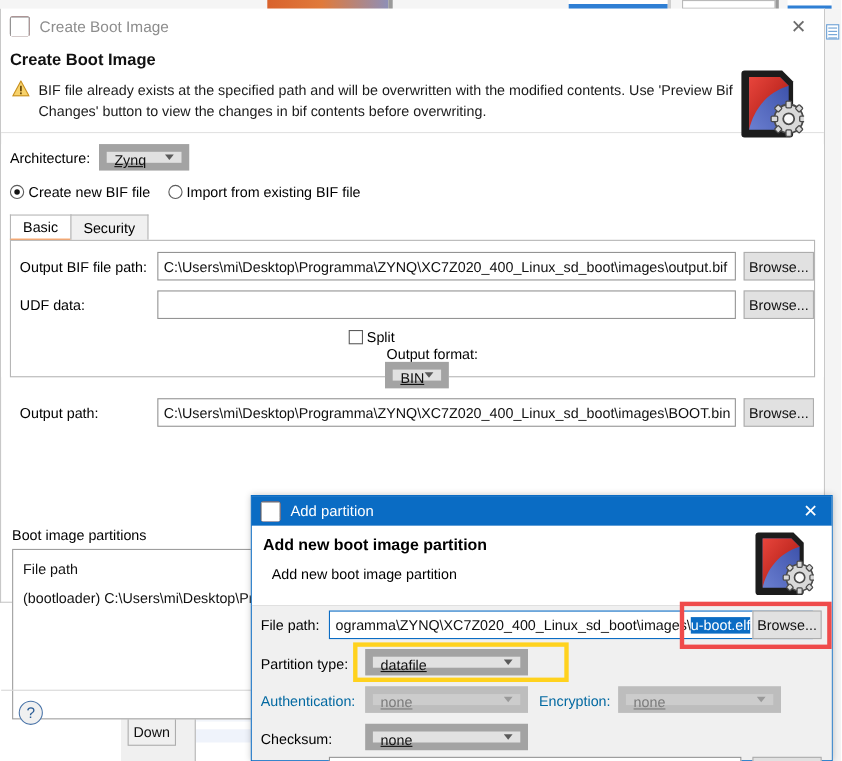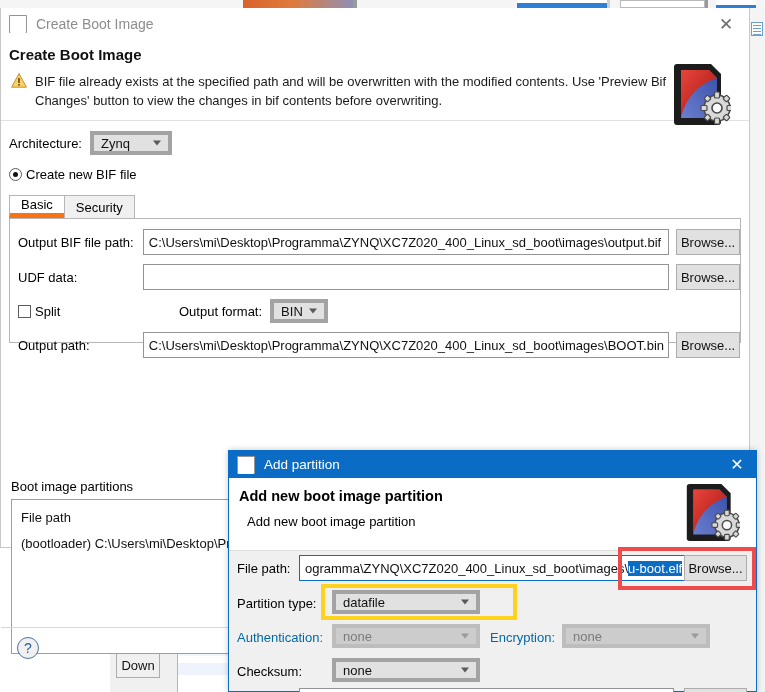--- a/index.html
+++ b/index.html
@@ -120,23 +120,23 @@
     margin-top: 10px; height: 1px; background: #e2e2e2;
   }
 
   .body-area { position: relative; padding: 0; background: #ffffff; }
 
   .row { display: flex; align-items: center; }
 
   .arch-row { margin: 10px 0 0 8px; }
   .arch-label { font-size: 13px; margin-right: 8px; }
   .combo {
-    position: relative; background: #e1e1e1; border: 4px solid #a3a3a3;
-    box-sizing: border-box; display: flex; align-items: flex-end;
-    font-size: 13px; color: #111; padding-left: 7px;
+    position: relative; background: #e1e1e1; border: 7px solid #a3a3a3;
+    box-sizing: border-box; display: flex; align-items: flex-start;
+    font-size: 13px; color: #111; padding-left: 7px; text-decoration: underline;
   }
   .combo .chev {
     position: absolute; right: 7px; top: 50%; transform: translateY(-50%);
     width: 0; height: 0; border-left: 4px solid transparent;
     border-right: 4px solid transparent; border-top: 5px solid #5a5a5a;
   }
   .combo.arch { width: 82px; height: 24px; }
 
   .radio-row { margin: 12px 0 0 8px; }
   .radio {
@@ -152,21 +152,21 @@
     width: 5px; height: 5px; border-radius: 50%; background: #111;
   }
 
   
   .tabs { margin: 12px 0 0 8px; display: flex; align-items: flex-end; height: 24px; position: relative; }
   .tab {
     height: 23px; padding: 0 11px; display: flex; align-items: center;
     font-size: 13px; background: #f0f0f0; border: 1px solid #b6b6b6;
     border-bottom: none; box-sizing: border-box; margin-right: -1px;
   }
-  .tab.active { background: #ffffff; border-bottom: 5px solid #f97316; }
+  .tab.active { background: #ffffff; border-bottom: 1px solid #f97316; }
   .tabpanel {
     margin: 0 8px 0 8px; border: 1px solid #b6b6b6; border-top: 1px solid #b6b6b6;
     background: #ffffff; height: 125px; position: relative; box-sizing: border-box;
   }
 
   .field-row { display: flex; align-items: center; margin: 12px 0 0 8px; }
   .field-label { font-size: 13px; }
   .txt {
     background: #ffffff; border: 1px solid #949494; box-sizing: border-box;
     height: 26px; display: flex; align-items: center; padding: 0 5px;
@@ -344,20 +344,24 @@
           <span>Zynq</span>
           <span class="chev"></span>
         </div>
       </div>
 
       <div class="row radio-row">
         <label class="radio on">
           <span class="dot"></span>
           <span>Create new BIF file</span>
         </label>
+        <label class="radio">
+          <span class="dot"></span>
+          <span>Import from existing BIF file</span>
+        </label>
       </div>
 
       <div class="tabs">
         <div class="tab active">Basic</div>
         <div class="tab">Security</div>
       </div>
 
       <div class="tabpanel">
 
         <div class="field-row" style="margin-top:10px;">
@@ -365,21 +369,21 @@
           <div class="txt" style="width:527px;">C:\Users\mi\Desktop\Programma\ZYNQ\XC7Z020_400_Linux_sd_boot\images\output.bif</div>
           <div class="btn" style="width:64px; margin-left:7px;">Browse...</div>
         </div>
 
         <div class="field-row" style="margin-top:9px;">
           <span class="field-label" style="width:125px;">UDF data:</span>
           <div class="txt" style="width:527px;"></div>
           <div class="btn" style="width:64px; margin-left:7px;">Browse...</div>
         </div>
 
-        <div class="field-row" style="margin-top:9px;">
+        <div class="field-row" style="margin-top:9px;flex-direction:column;">
           <label class="row" style="width:125px;">
             <span class="chk"></span>
             <span>Split</span>
           </label>
           <span class="field-label" style="margin-right:8px;margin-left:36px;">Output format:</span>
           <div class="combo" style="width:58px; height:24px;">
             <span>BIN</span>
             <span class="chev"></span>
           </div>
         </div>

